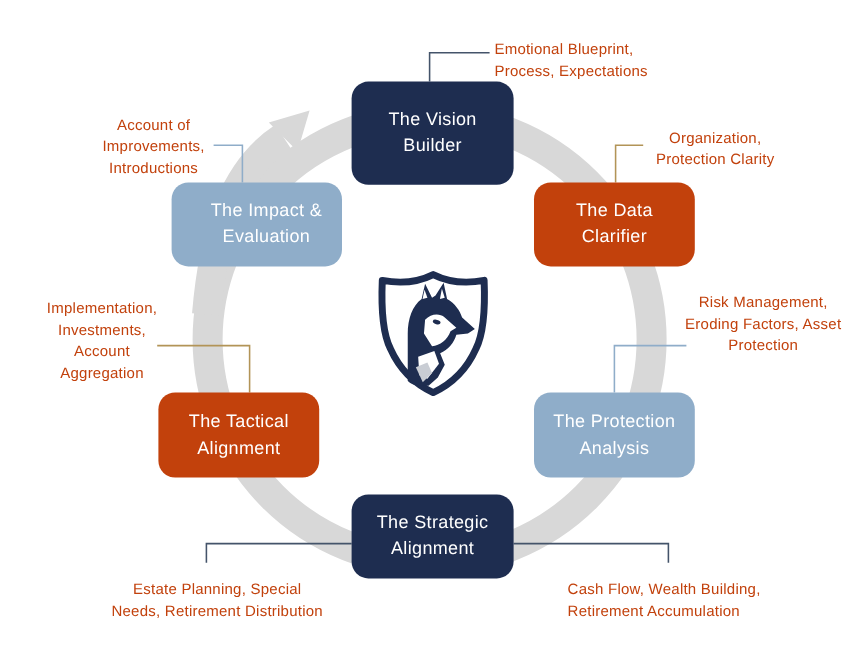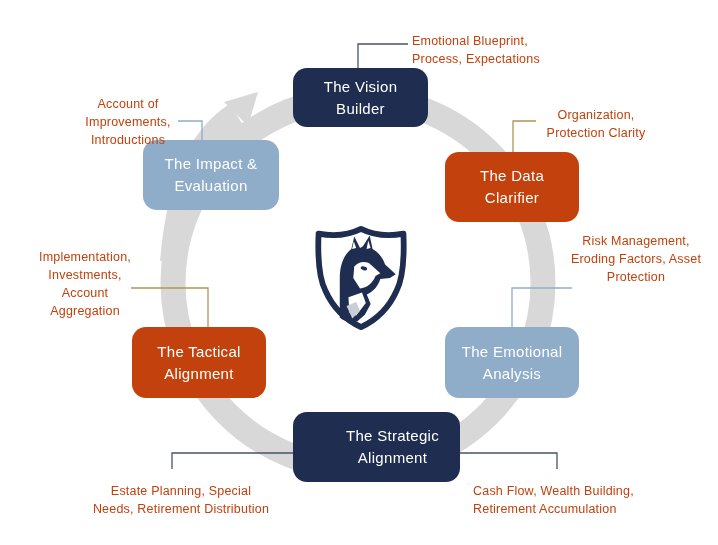--- a/index.html
+++ b/index.html
@@ -54,57 +54,57 @@
 
     <polyline points="358,68 358,44 408,44" fill="none" stroke="#44546a" stroke-width="1.3"></polyline>
     <polyline points="513,152 513,121 536,121" fill="none" stroke="#b29457" stroke-width="1.3"></polyline>
     <polyline points="512,327 512,288 572,288" fill="none" stroke="#8fadc9" stroke-width="1.3"></polyline>
     <polyline points="428,453 557,453 557,469" fill="none" stroke="#44546a" stroke-width="1.3"></polyline>
     <polyline points="293,453 172,453 172,469" fill="none" stroke="#44546a" stroke-width="1.3"></polyline>
     <polyline points="208,327 208,288 131,288" fill="none" stroke="#b29457" stroke-width="1.3"></polyline>
     <polyline points="202,152 202,121 178,121" fill="none" stroke="#8fadc9" stroke-width="1.3"></polyline>
   </svg>
 
-  <div class="step-box navy" style="left:293px;top:68px;width:135px;height:59px;">
+  <div class="step-box navy" style="left:293px;top:68px;width:135px;height:86px;">
     <span class="step-label">The Vision
 Builder</span>
   </div>
 
   <div class="step-box gold" style="left:445px;top:152px;width:134px;height:70px;">
     <span class="step-label">The Data
 Clarifier</span>
   </div>
 
   <div class="step-box blue" style="left:445px;top:327px;width:134px;height:71px;">
-    <span class="step-label">The Emotional
+    <span class="step-label">The Protection
 Analysis</span>
   </div>
 
-  <div class="step-box navy" style="left:293px;top:412px;width:135px;height:70px;padding-left:32px;">
+  <div class="step-box navy" style="left:293px;top:412px;width:135px;height:70px;">
     <span class="step-label">The Strategic
 Alignment</span>
   </div>
 
   <div class="step-box gold" style="left:132px;top:327px;width:134px;height:71px;">
     <span class="step-label">The Tactical
 Alignment</span>
   </div>
 
-  <div class="step-box blue" style="left:143px;top:140px;width:136px;height:70px;">
+  <div class="step-box blue" style="left:143px;top:152px;width:126px;height:70px;padding-left:16px;">
     <span class="step-label">The Impact &amp;
 Evaluation</span>
   </div>
 
   <div class="note left" style="left:412px;top:32px;width:170px;">Emotional Blueprint,
 Process, Expectations</div>
 
   <div class="note center" style="left:536px;top:106px;width:120px;">Organization,
 Protection Clarity</div>
 
-  <div class="note center" style="left:568px;top:232px;width:136px;">Risk Management,
+  <div class="note center" style="left:568px;top:243px;width:136px;">Risk Management,
 Eroding Factors, Asset
 Protection</div>
 
   <div class="note left" style="left:473px;top:482px;width:200px;">Cash Flow, Wealth Building,
 Retirement Accumulation</div>
 
   <div class="note center" style="left:84px;top:482px;width:194px;">Estate Planning, Special
 Needs, Retirement Distribution</div>
 
   <div class="note center" style="left:24px;top:248px;width:122px;">Implementation,

